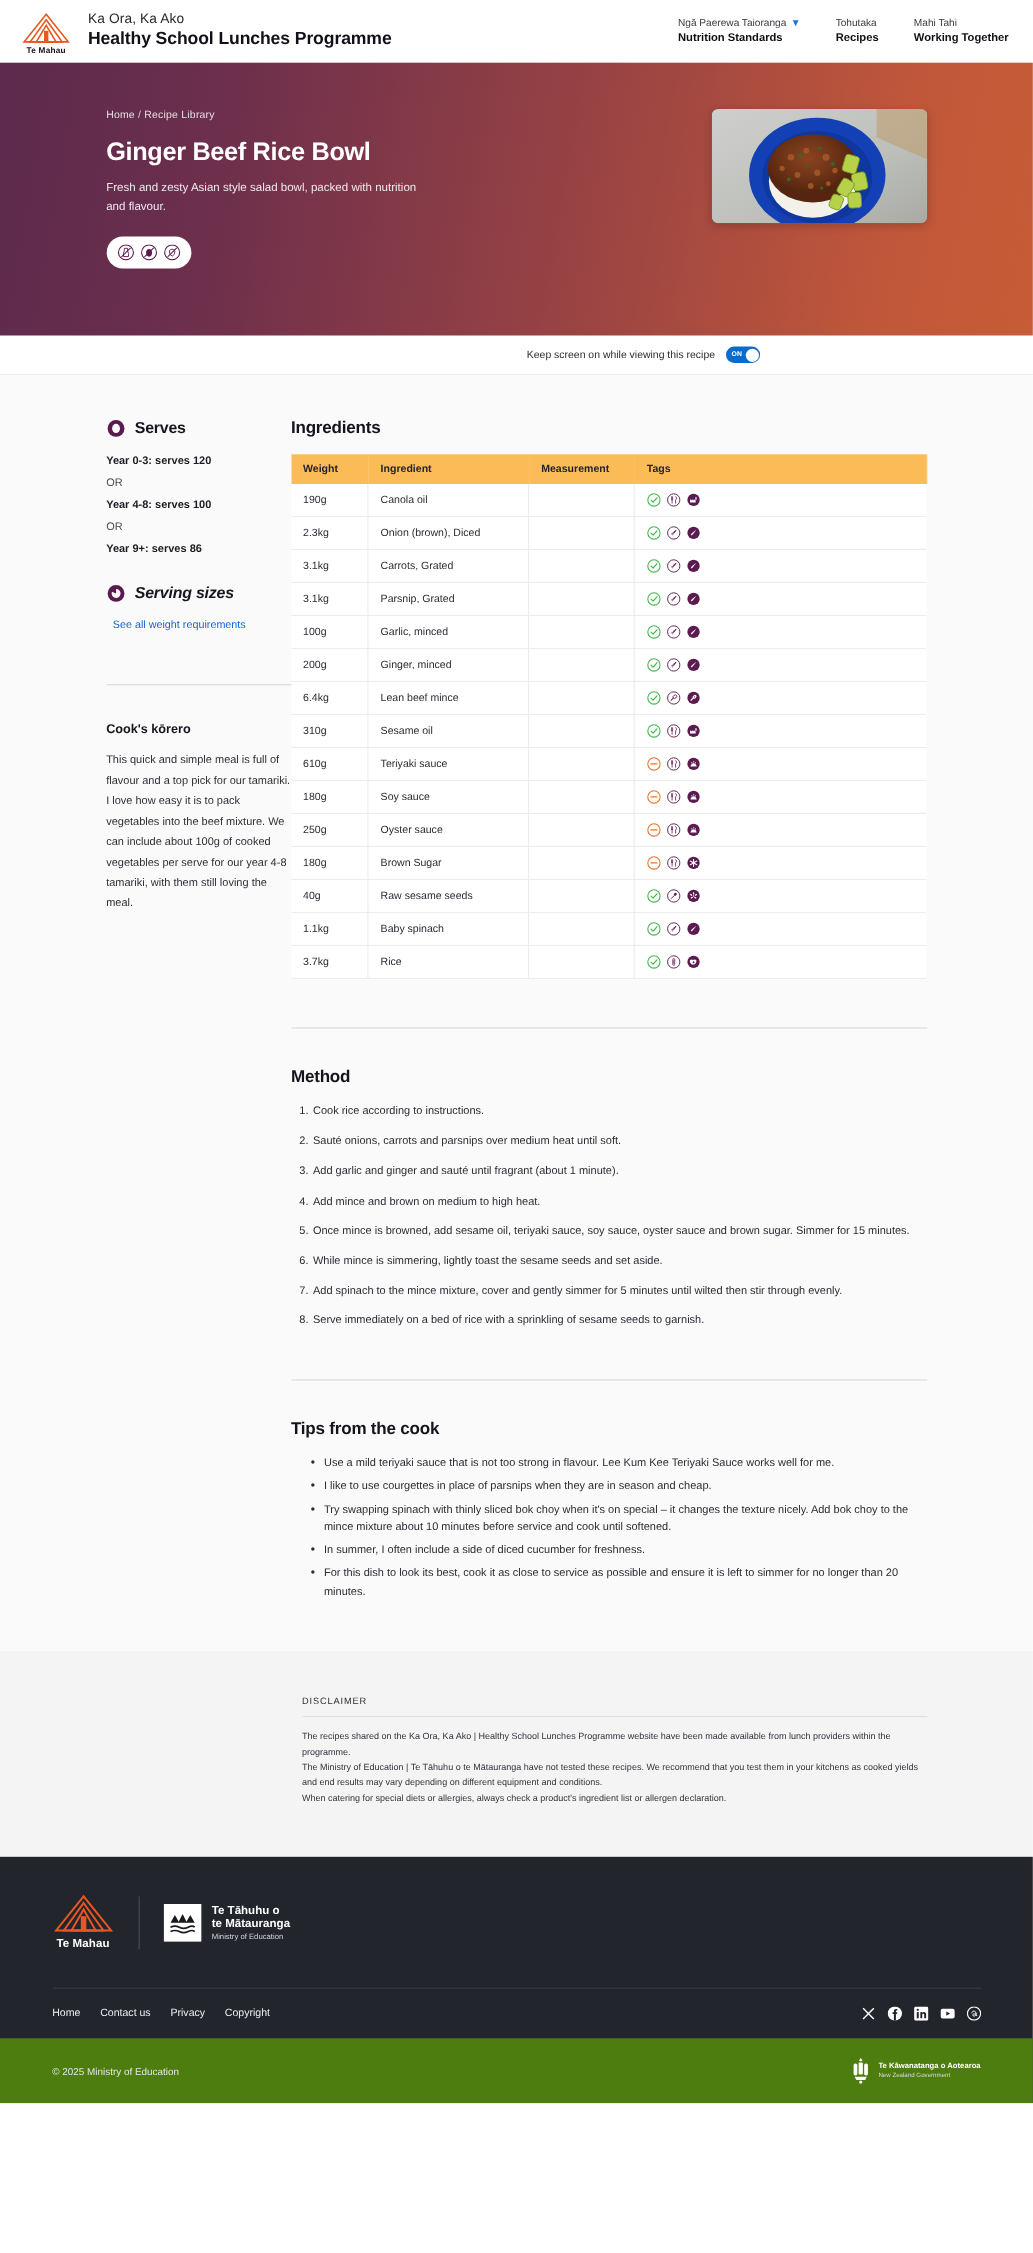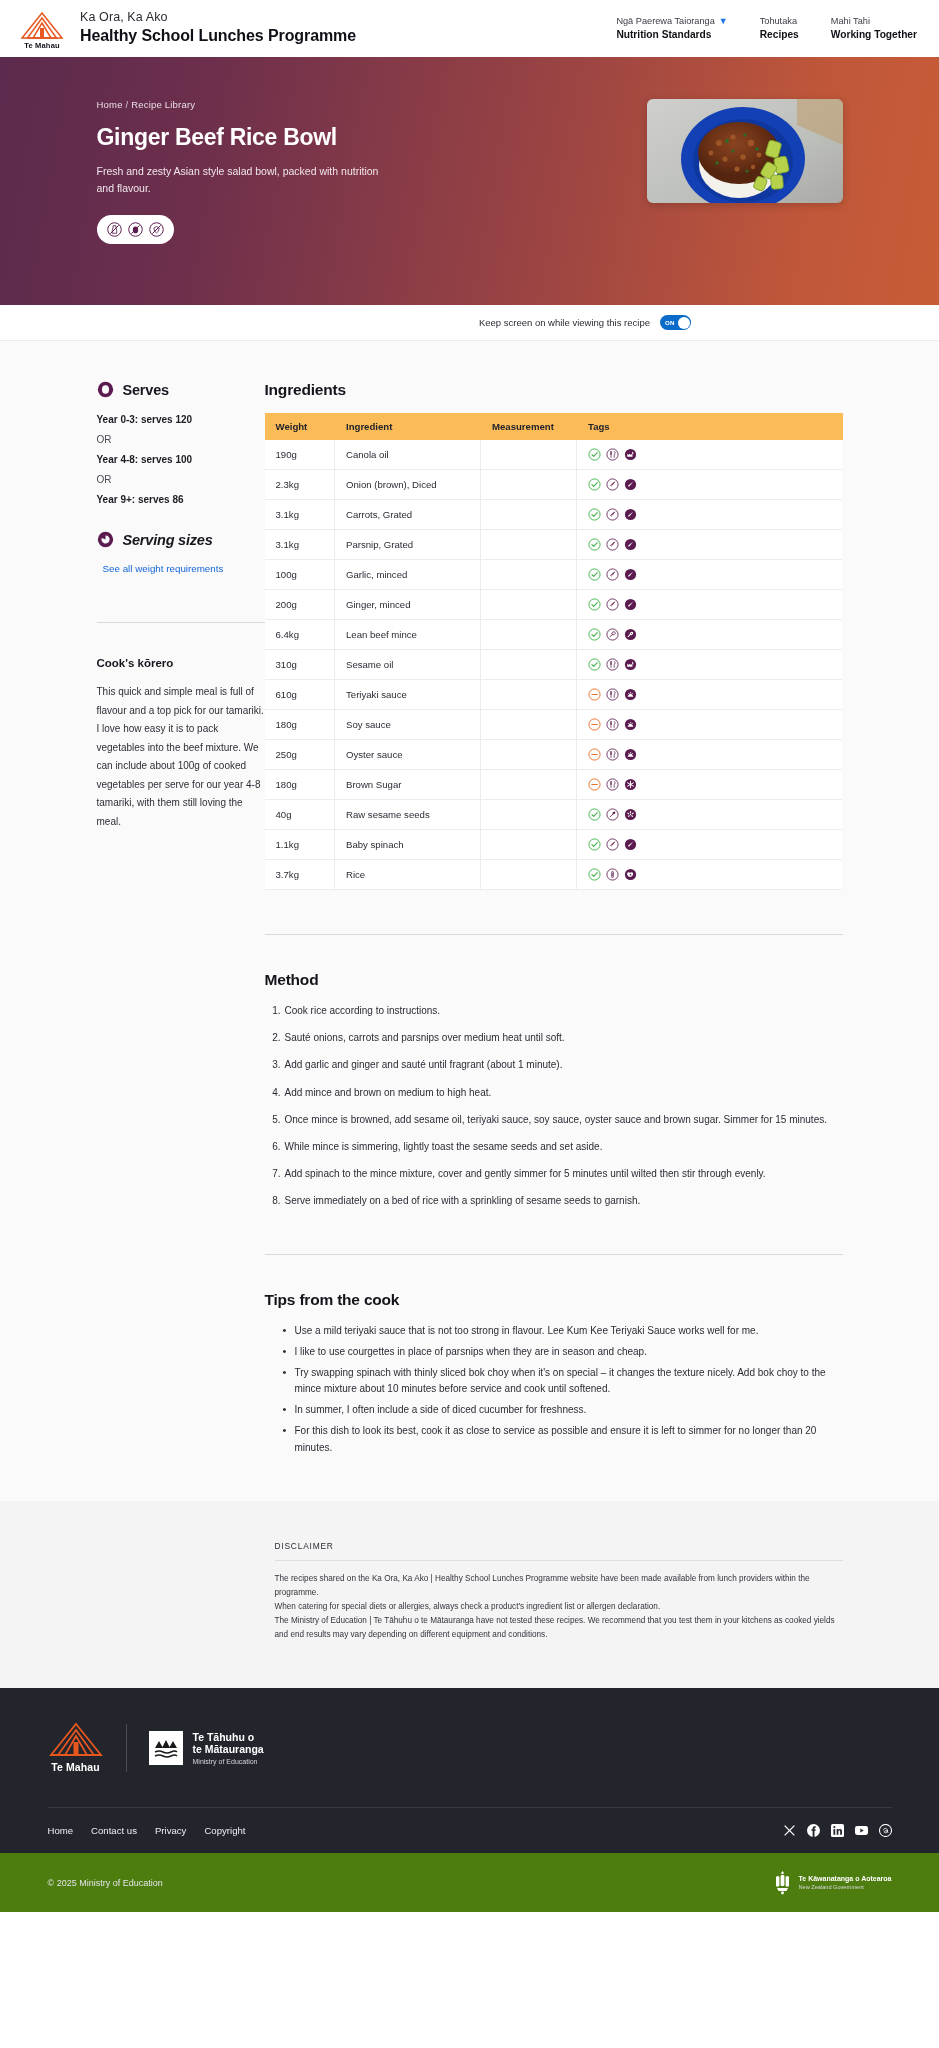--- a/index.html
+++ b/index.html
@@ -840,22 +840,22 @@
 
     </main>
   </div>
 </div>
 
 <div class="disclaimer-wrap">
   <div class="disclaimer">
     <div class="disc-h">DISCLAIMER</div>
     <div class="disc-rule"></div>
     <p class="disc-p">The recipes shared on the Ka Ora, Ka Ako | Healthy School Lunches Programme website have been made available from lunch providers within the programme.</p>
+    <p class="disc-p">The Ministry of Education | Te Tāhuhu o te Mātauranga have not tested these recipes. We recommend that you test them in your kitchens as cooked yields and end results may vary depending on different equipment and conditions.</p>
     <p class="disc-p">When catering for special diets or allergies, always check a product's ingredient list or allergen declaration.</p>
-    <p class="disc-p">The Ministry of Education | Te Tāhuhu o te Mātauranga have not tested these recipes. We recommend that you test them in your kitchens as cooked yields and end results may vary depending on different equipment and conditions.</p>
   </div>
 </div>
 
 <footer class="footer">
   <div class="f-inner">
     <div class="f-logos">
       <div class="f-temahau">
         <svg class="mark" viewBox="0 0 56 35">
           <g fill="none" stroke="#e8571f" stroke-width="1.8">
             <path d="M28 2 L53 33 L3 33 Z"></path>

